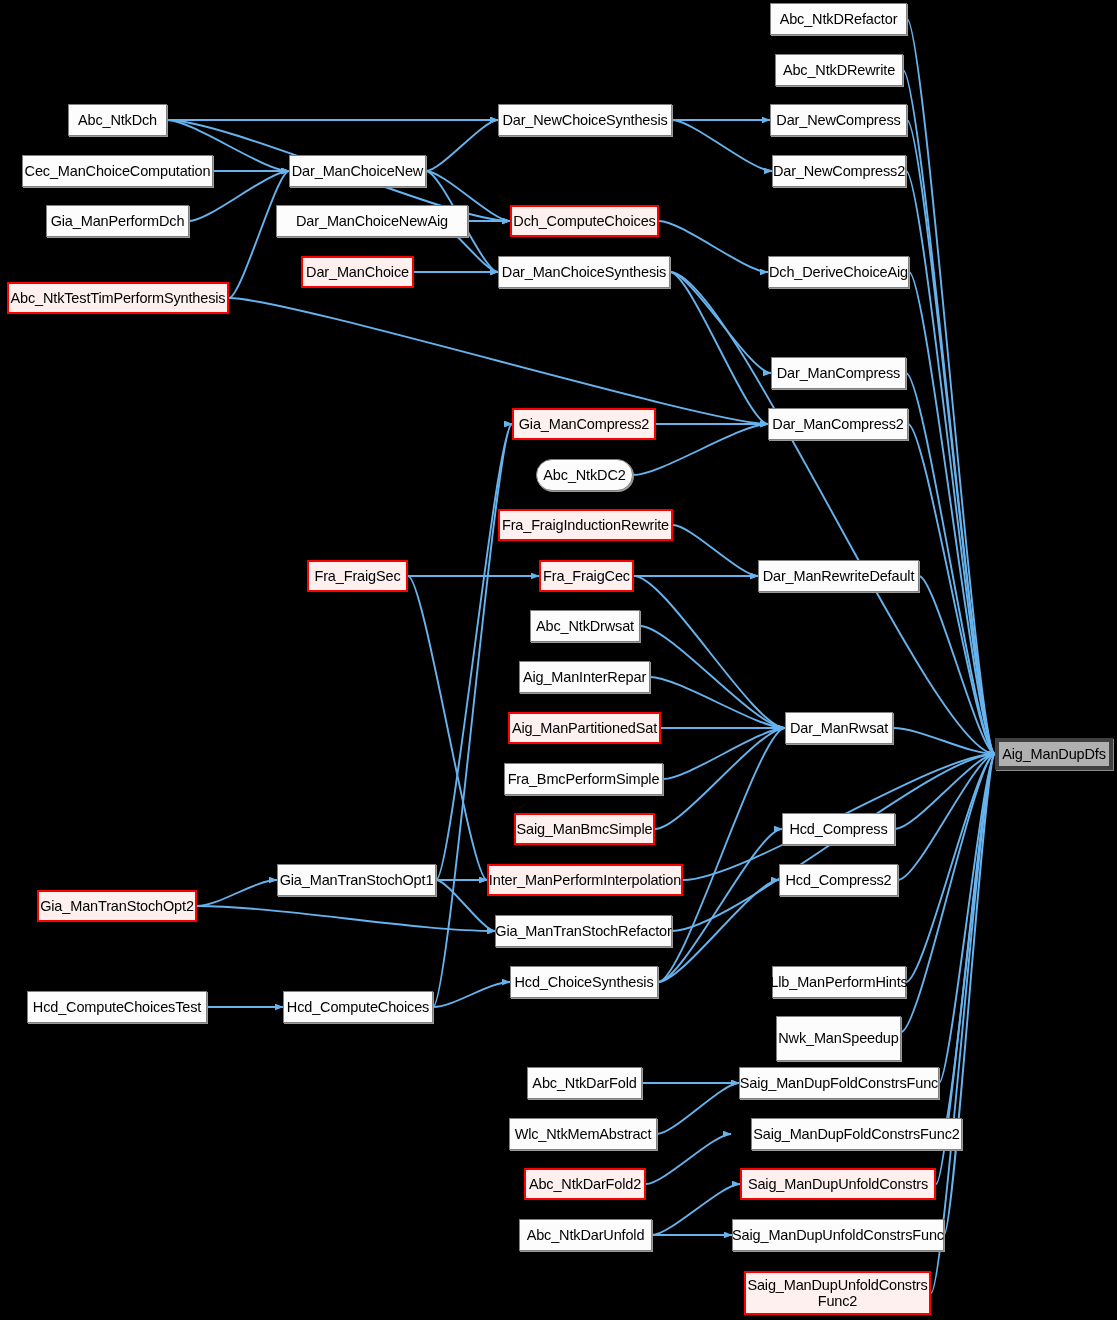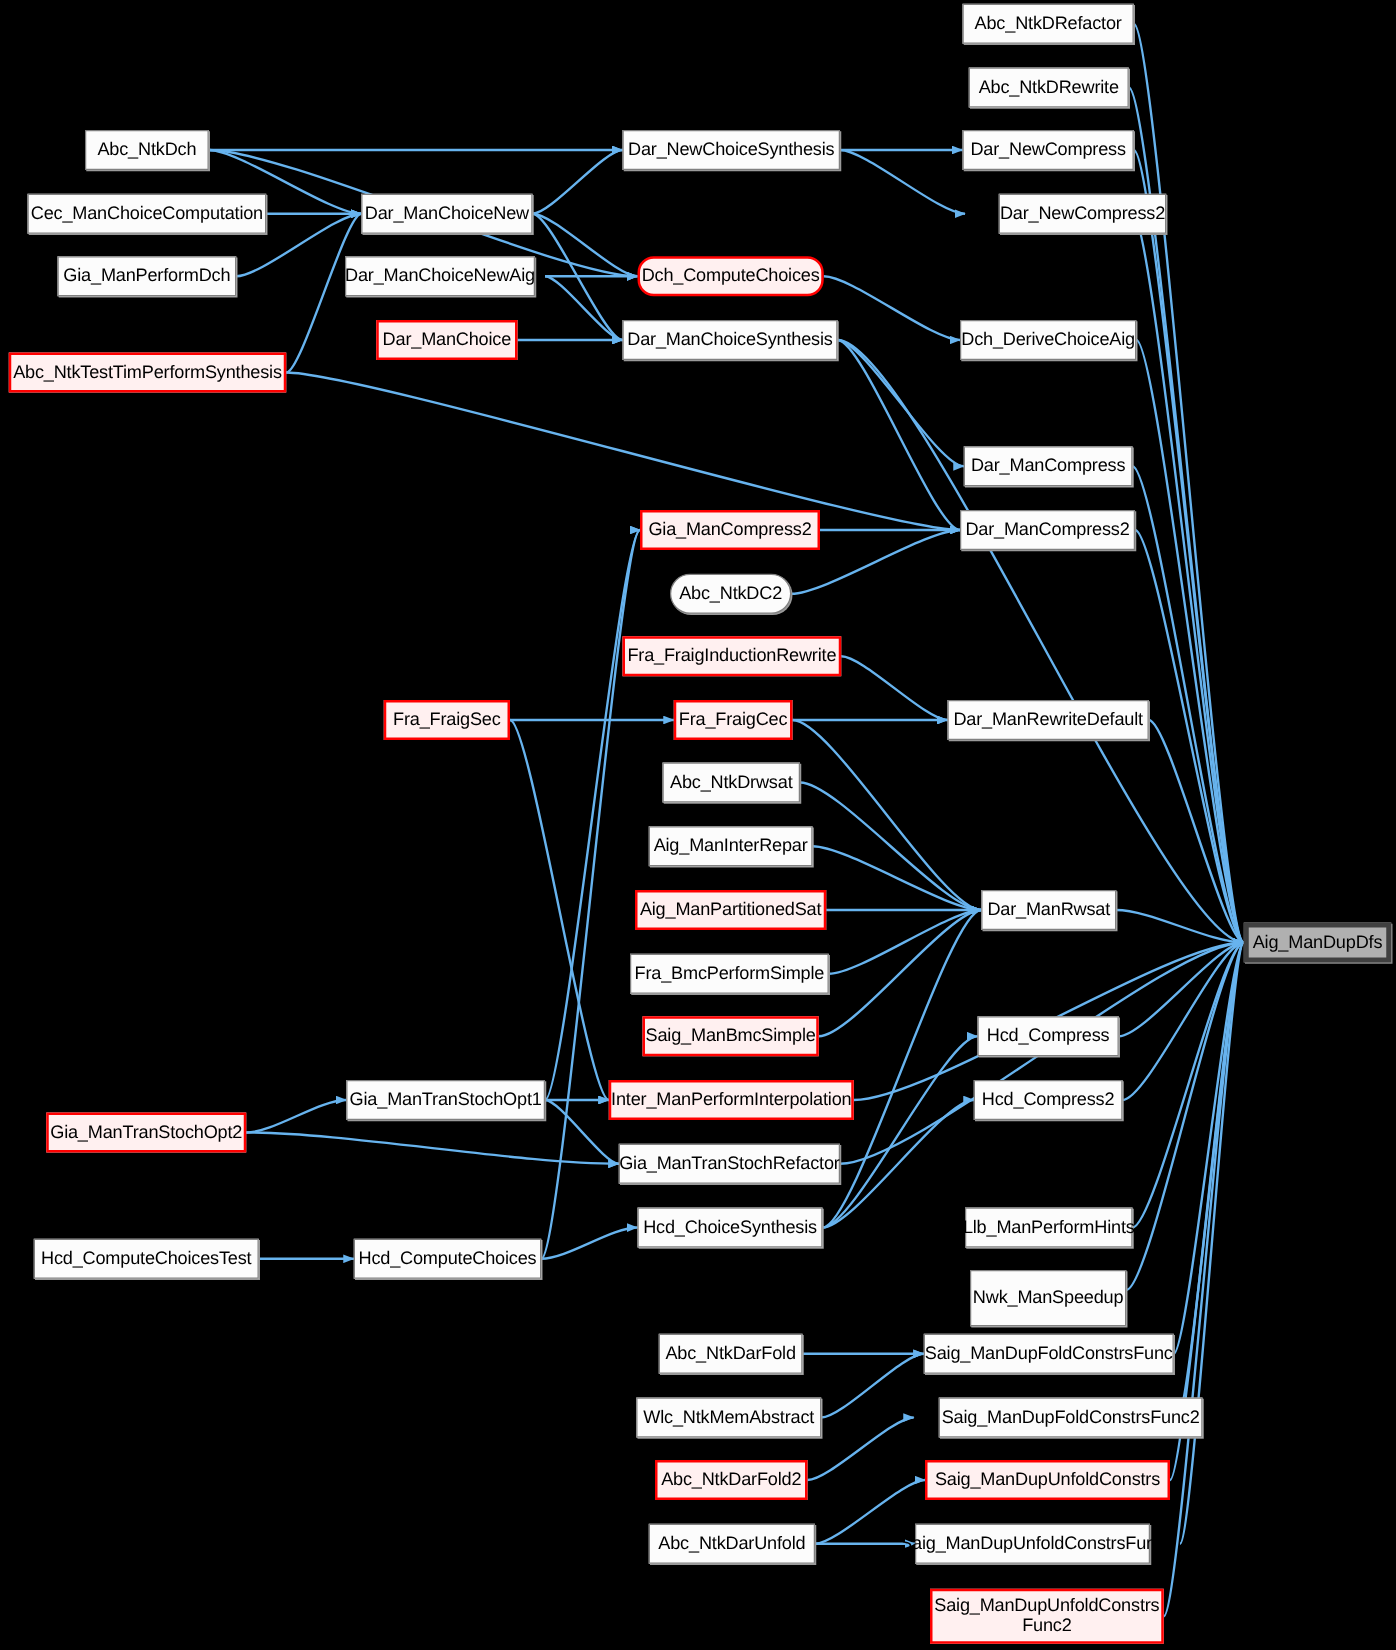--- a/index.html
+++ b/index.html
@@ -118,24 +118,24 @@
       </g>
   </svg>
   <div id="nodes">
       <div class="node plain" style="left: 770px; top: 3px; width: 137px; height: 32px;">Abc_NtkDRefactor</div>
       <div class="node plain" style="left: 775px; top: 54px; width: 128px; height: 32px;">Abc_NtkDRewrite</div>
       <div class="node plain" style="left: 68px; top: 104px; width: 99px; height: 32px;">Abc_NtkDch</div>
       <div class="node plain" style="left: 498px; top: 104px; width: 174px; height: 32px;">Dar_NewChoiceSynthesis</div>
       <div class="node plain" style="left: 770px; top: 104px; width: 137px; height: 32px;">Dar_NewCompress</div>
       <div class="node plain" style="left: 22px; top: 155px; width: 191px; height: 32px;">Cec_ManChoiceComputation</div>
       <div class="node plain" style="left: 289px; top: 155px; width: 137px; height: 32px;">Dar_ManChoiceNew</div>
-      <div class="node plain" style="left: 772px; top: 155px; width: 134px; height: 32px; margin-left: 27px;">Dar_NewCompress2</div>
+      <div class="node plain" style="left: 772px; top: 155px; width: 134px; height: 32px;">Dar_NewCompress2</div>
       <div class="node plain" style="left: 46px; top: 205px; width: 143px; height: 32px;">Gia_ManPerformDch</div>
-      <div class="node plain" style="left: 276px; top: 205px; width: 152px; height: 32px;">Dar_ManChoiceNewAig</div>
-      <div class="node red" style="left: 510px; top: 205px; width: 149px; height: 32px; border-radius: 13px;">Dch_ComputeChoices</div>
+      <div class="node plain" style="left: 276px; top: 205px; width: 192px; height: 32px;">Dar_ManChoiceNewAig</div>
+      <div class="node red" style="left: 510px; top: 205px; width: 149px; height: 32px;">Dch_ComputeChoices</div>
       <div class="node red" style="left: 301px; top: 256px; width: 113px; height: 32px;">Dar_ManChoice</div>
       <div class="node plain" style="left: 498px; top: 256px; width: 172px; height: 32px;">Dar_ManChoiceSynthesis</div>
       <div class="node plain" style="left: 768px; top: 256px; width: 141px; height: 32px;">Dch_DeriveChoiceAig</div>
       <div class="node red" style="left: 7px; top: 282px; width: 222px; height: 32px; text-align: right;">Abc_NtkTestTimPerformSynthesis</div>
       <div class="node plain" style="left: 771px; top: 357px; width: 135px; height: 32px;">Dar_ManCompress</div>
       <div class="node red" style="left: 512px; top: 408px; width: 144px; height: 32px;">Gia_ManCompress2</div>
       <div class="node plain" style="left: 768px; top: 408px; width: 140px; height: 32px;">Dar_ManCompress2</div>
       <div class="node plain" style="left: 536px; top: 459px; width: 97px; height: 32px; border-radius: 16px;">Abc_NtkDC2</div>
       <div class="node red" style="left: 498px; top: 509px; width: 175px; height: 32px;">Fra_FraigInductionRewrite</div>
       <div class="node red" style="left: 307px; top: 560px; width: 101px; height: 32px;">Fra_FraigSec</div>
@@ -159,17 +159,17 @@
       <div class="node plain" style="left: 27px; top: 991px; width: 180px; height: 32px;">Hcd_ComputeChoicesTest</div>
       <div class="node plain" style="left: 283px; top: 991px; width: 150px; height: 32px;">Hcd_ComputeChoices</div>
       <div class="node plain" style="left: 776px; top: 1016px; width: 125px; height: 45px;">Nwk_ManSpeedup</div>
       <div class="node plain" style="left: 527px; top: 1067px; width: 115px; height: 32px;">Abc_NtkDarFold</div>
       <div class="node plain" style="left: 739px; top: 1067px; width: 200px; height: 32px;">Saig_ManDupFoldConstrsFunc</div>
       <div class="node plain" style="left: 509px; top: 1118px; width: 148px; height: 32px;">Wlc_NtkMemAbstract</div>
       <div class="node plain" style="left: 731px; top: 1118px; width: 211px; height: 32px; margin-left: 20px;">Saig_ManDupFoldConstrsFunc2</div>
       <div class="node red" style="left: 524px; top: 1168px; width: 122px; height: 32px;">Abc_NtkDarFold2</div>
       <div class="node red" style="left: 740px; top: 1168px; width: 196px; height: 32px;">Saig_ManDupUnfoldConstrs</div>
       <div class="node plain" style="left: 519px; top: 1219px; width: 133px; height: 32px;">Abc_NtkDarUnfold</div>
-      <div class="node plain" style="left: 732px; top: 1219px; width: 188px; height: 32px;">Saig_ManDupUnfoldConstrsFunc</div>
+      <div class="node plain" style="left: 732px; top: 1219px; width: 212px; height: 32px;">Saig_ManDupUnfoldConstrsFunc</div>
       <div class="node red" style="left: 744px; top: 1271px; width: 187px; height: 44px;">Saig_ManDupUnfoldConstrs
 Func2</div>
     </div>
 </div>
 
 </body></html>

